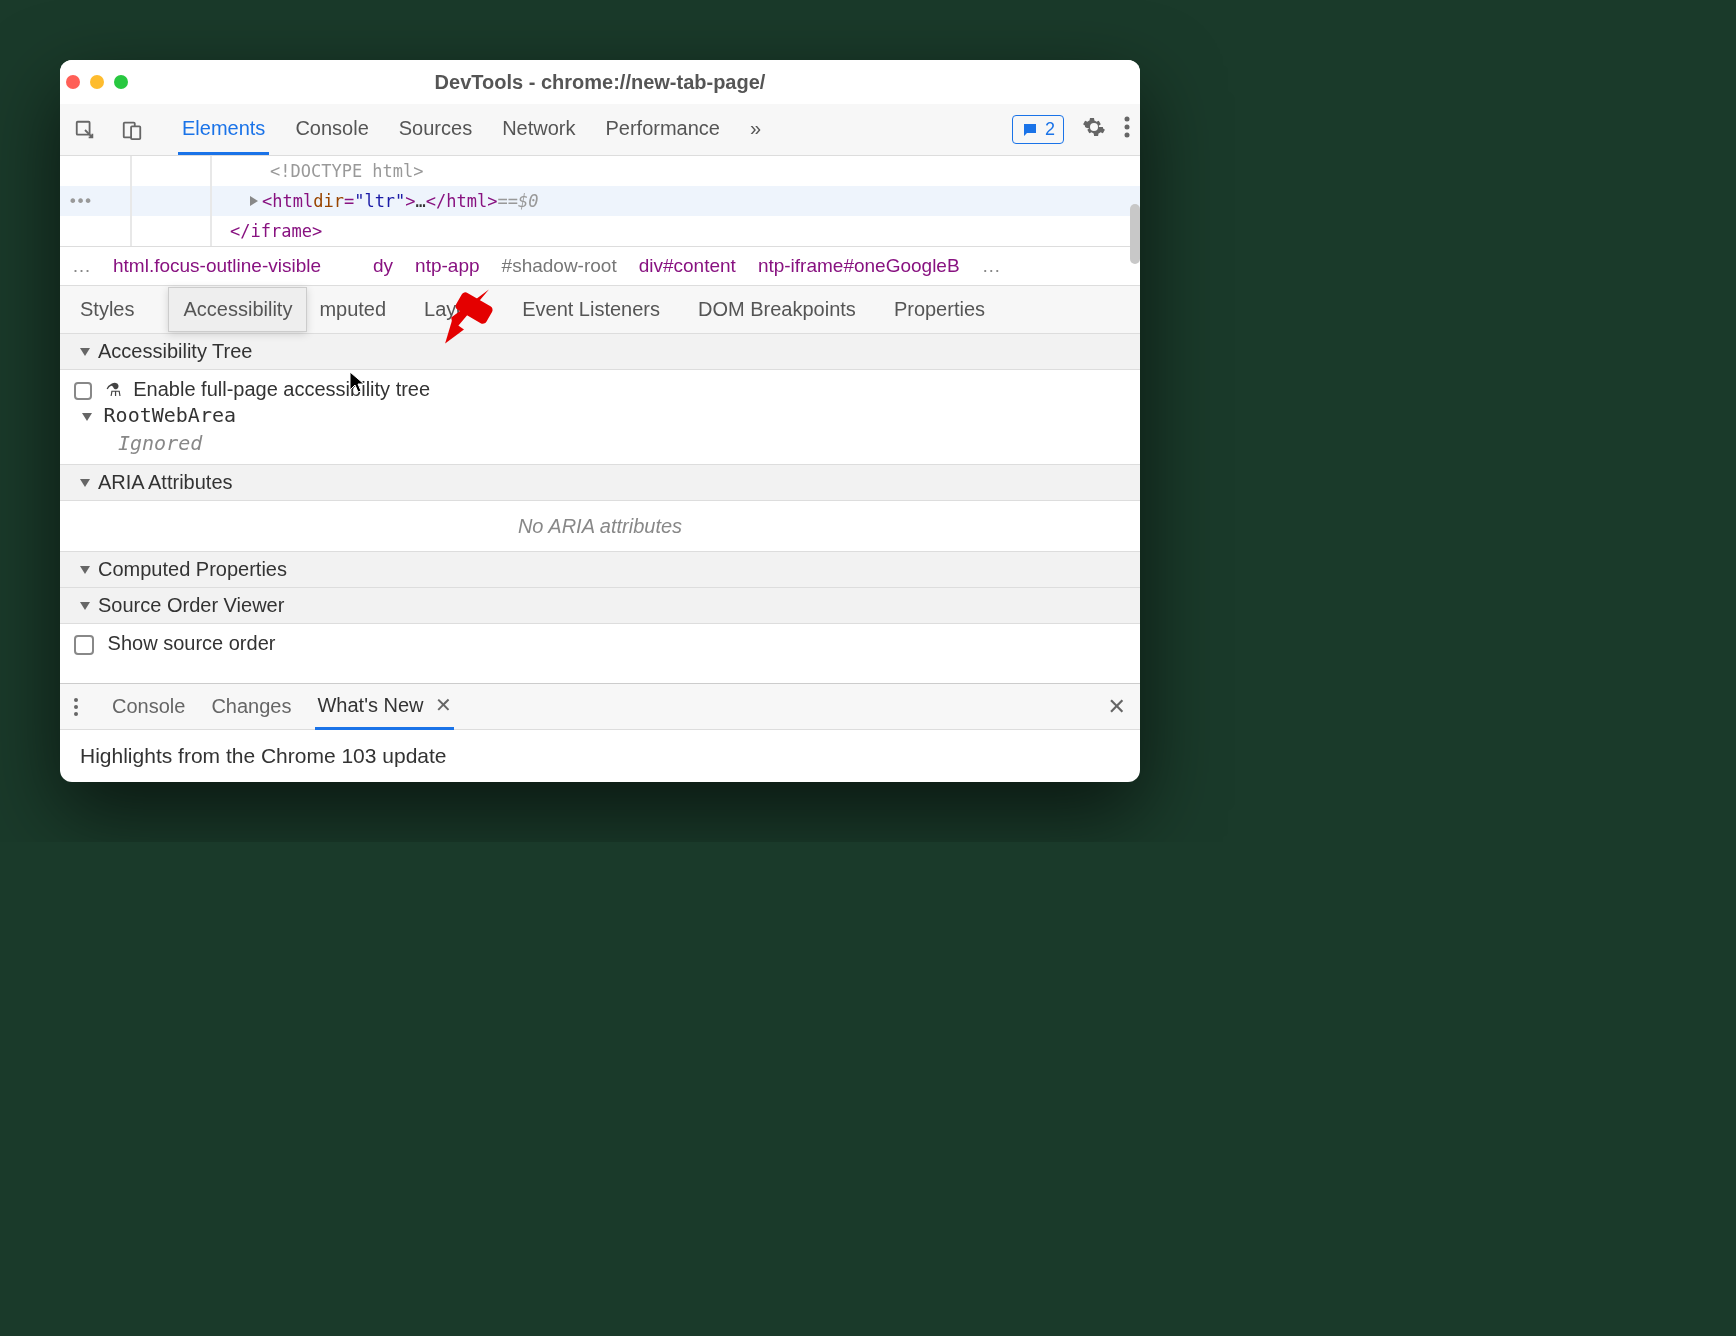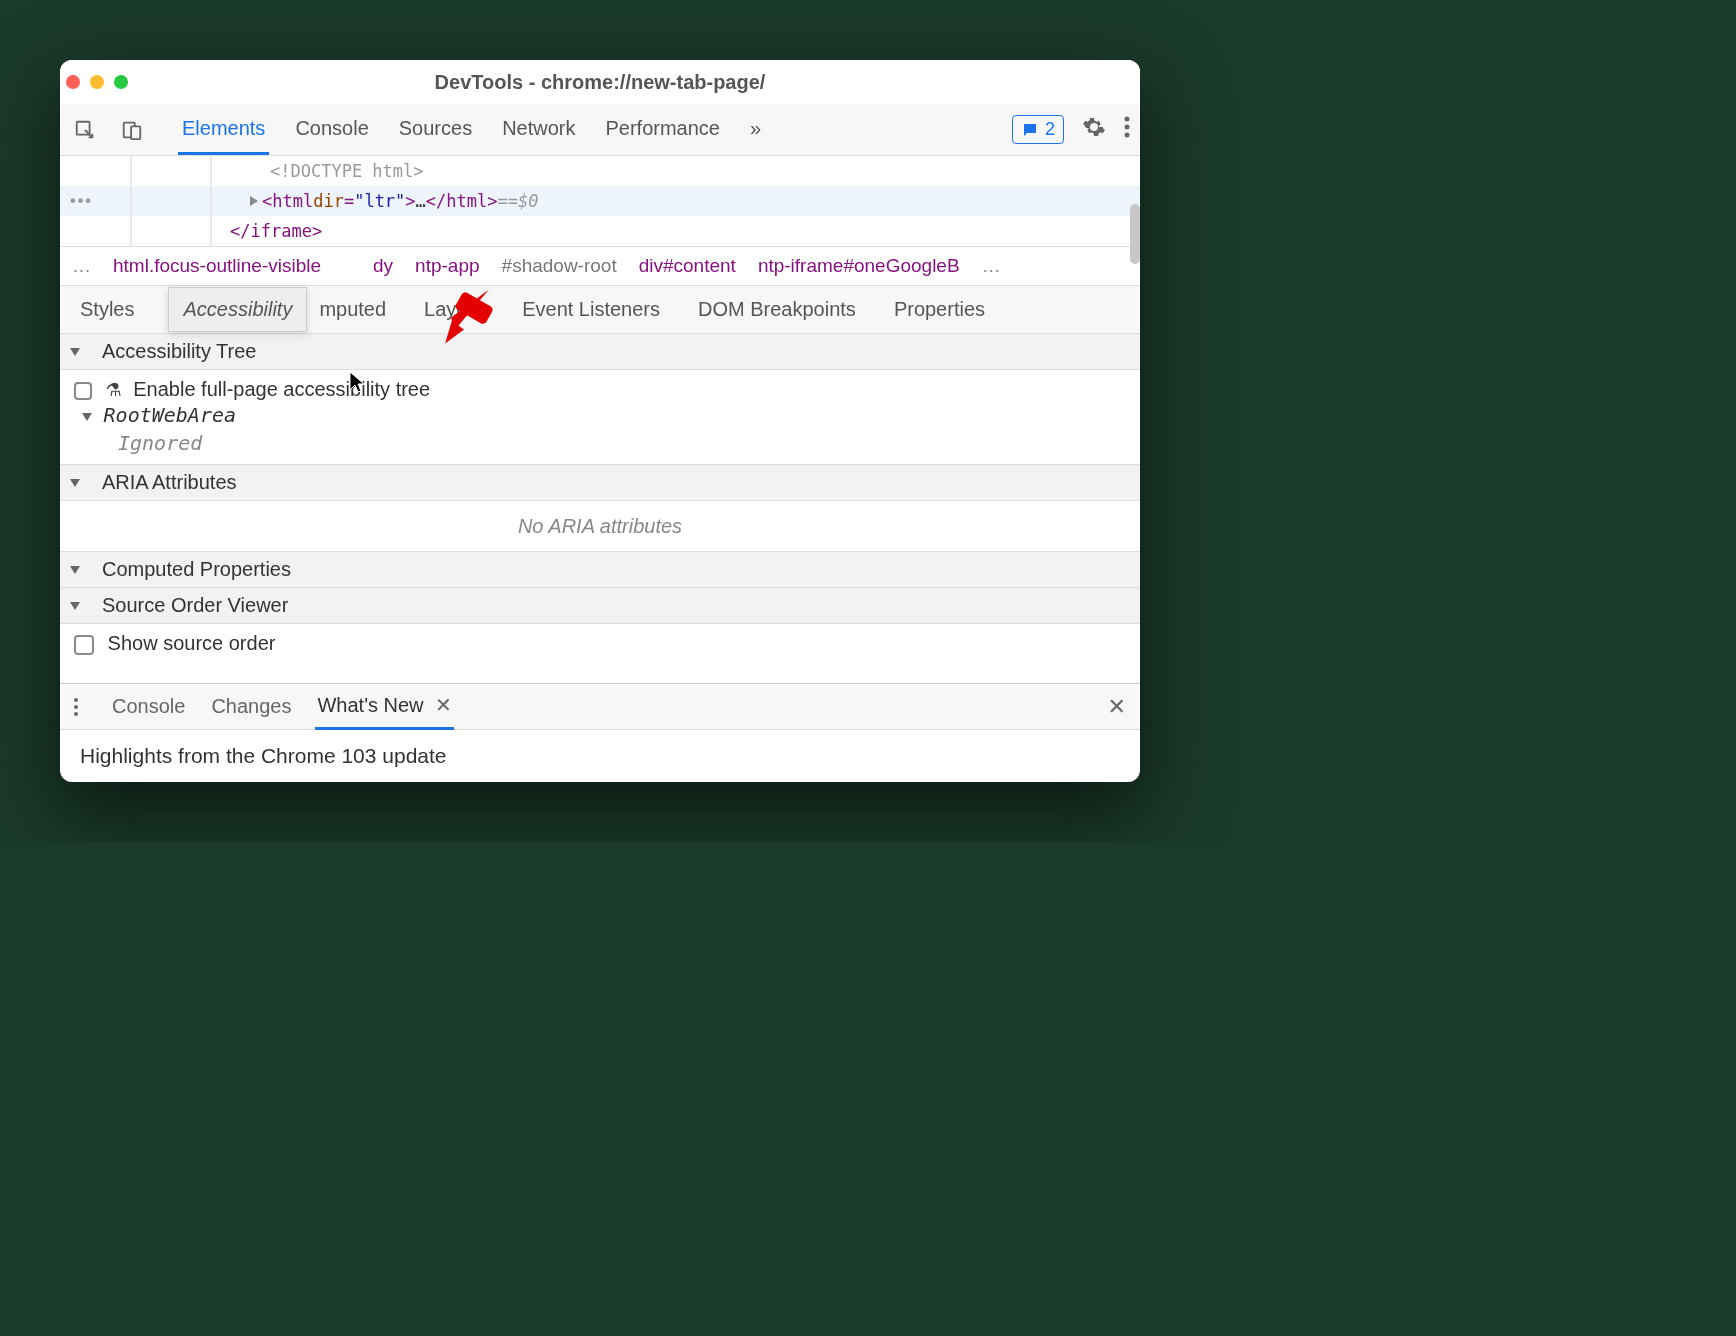--- a/index.html
+++ b/index.html
@@ -72,44 +72,44 @@
   .bc-dots{color:#888;}
   .bc-item{color:#881280; cursor:pointer;}
   .bc-item.shadow{color:#777;}
   
   .panel-tabs{
     display:flex; align-items:center; gap:30px; padding:0 16px;
     border-bottom:1px solid #ddd; background:#f7f7f7; height:48px;
     font-size:20px; position:relative;
   }
   .ptab{color:#555; padding:10px 4px; cursor:pointer;}
-  .ptab.drag{background:#eee; box-shadow:0 2px 8px rgba(0,0,0,0.15); border:1px solid #ccc; padding:10px 14px; position:relative; z-index:5;font-style:italic;}
+  .ptab.drag{background:#eee; box-shadow:0 2px 8px rgba(0,0,0,0.15); border:1px solid #ccc; padding:10px 14px; position:relative; z-index:5;}
   
   .arrow{
     position:absolute; width:70px; height:70px;
     top:220px; left:370px; z-index:50;
     transform: rotate(-10deg);
   }
   .cursor{
     position:absolute; top:310px; left:288px; z-index:51;
   }
   
   .section-head{
-    display:flex; align-items:center; gap:22px;
+    display:flex; align-items:center; gap:8px;
     background:#f2f2f2; border-bottom:1px solid #ddd; border-top:1px solid #ddd;
-    padding:6px 10px; font-size:20px; margin-top:-1px;
+    padding:6px 20px; font-size:20px; margin-top:-1px;
   }
   .disclose{display:inline-block; width:0;height:0;border-left:5px solid transparent;border-right:5px solid transparent;border-top:8px solid #666;}
   
   .section-body{padding:8px 14px; font-size:20px;}
   .chk{width:18px; height:18px; border:2px solid #888; border-radius:4px; display:inline-block; vertical-align:middle; margin-right:8px;}
   .flask{display:inline-block; color:#444; margin-right:6px; font-size:18px;}
   .tree-row{padding:2px 0 2px 8px;}
   .caret-down{display:inline-block;width:0;height:0;border-left:5px solid transparent;border-right:5px solid transparent;border-top:8px solid #666;margin-right:6px;vertical-align:middle;}
-  .mono{font-family:Menlo,monospace;font-style:italic;}
+  .mono{font-family:Menlo,monospace;}
   .ital{font-style:italic; color:#888;}
   .center-msg{text-align:center; color:#888; font-style:italic; padding:14px;}
   
   .drawer{border-top:1px solid #ccc; margin-top:20px;}
   .drawer-tabs{display:flex; align-items:center; gap:22px; padding:0 14px; height:46px; background:#f7f7f7; border-bottom:1px solid #ddd;}
   .dtab{color:#666; cursor:pointer; padding:10px 2px;}
   .dtab.active{color:#333; border-bottom:3px solid #1a73e8;}
   .dtab .x{margin-left:6px; color:#666; cursor:pointer;}
   .drawer-x{margin-left:auto; color:#666; cursor:pointer; font-size:22px;}
   .kebab-v{display:flex; flex-direction:column; gap:3px; margin-right:10px;}

